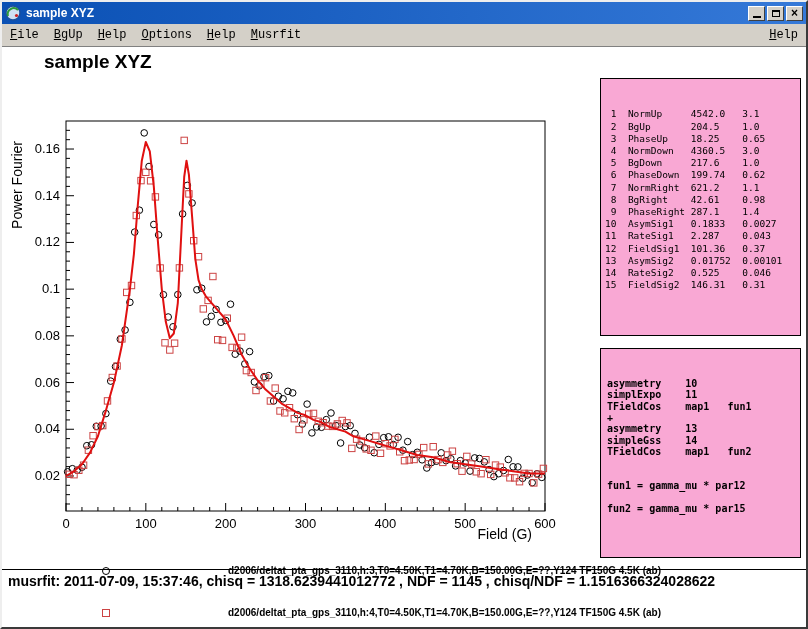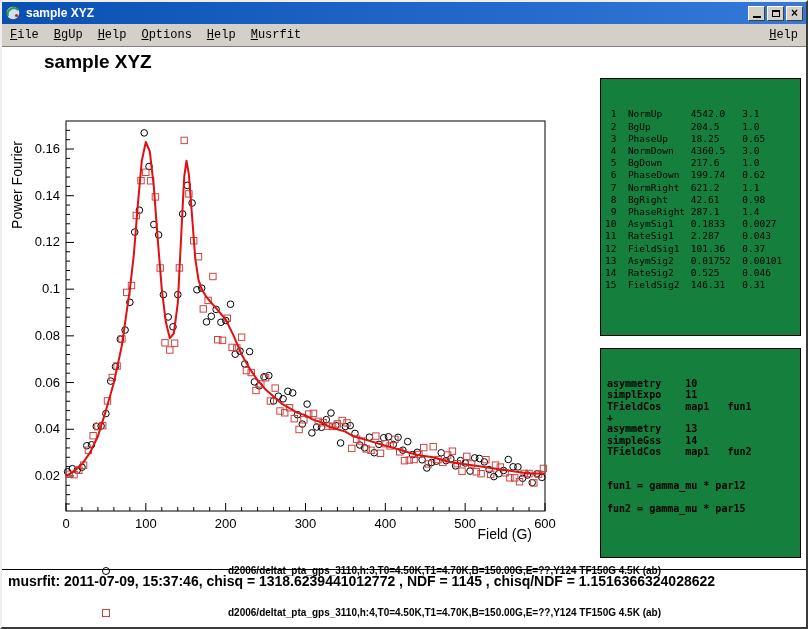--- a/index.html
+++ b/index.html
@@ -15,21 +15,21 @@
   .glyph-max { width:8px; height:7px; border:1px solid #000; border-top-width:2px; }
   .glyph-close { font-weight:bold; font-size:12px; }
   .menubar { height:23px; background:#d4d0c8; border-bottom:1px solid #808080; display:flex; align-items:center; padding:0 8px; gap:15px; font-size:12px; color:#000; flex:0 0 auto; }
   .menu-item { display:inline-block; cursor:default;font-family:Liberation Mono, monospace; }
   .menu-item::first-letter { text-decoration:underline; }
   .menu-right { margin-left:auto; }
   .canvas { position:relative; flex:1 1 auto; background:#ffffff; overflow:hidden; }
   .plot-title { position:absolute; left:42px; top:4px; font-size:19px; font-weight:bold; color:#000; }
   #plot-svg { position:absolute; left:0; top:0; }
   #plot-svg text { font-family:"Liberation Sans", sans-serif; fill:#000; }
-  .pbox { position:absolute; background:#15803d; border:1px solid #000; font-family:"DejaVu Sans Mono", monospace; white-space:pre; color:#000; }
+  .pbox { position:absolute; background:#f9a8d4; border:1px solid #000; font-family:"DejaVu Sans Mono", monospace; white-space:pre; color:#000; }
   #param-box { left:598px; top:31px; width:201px; height:258px; font-size:9.5px; line-height:12.2px; padding:5px 0 0 4px; }
   #theory-box { left:598px; top:301px; width:201px; height:210px; font-size:10px; font-weight:bold; line-height:11.4px; padding:6px 0 17px 6px; }
   .tline { min-height:11.4px; }
   .separator { position:absolute; left:0; top:522px; width:100%; border-top:1px solid #000; }
   .status-line { position:absolute; left:6px; top:526px; font-size:14px; font-weight:bold; white-space:nowrap; }
   .legend-row { position:absolute; left:0; width:100%; height:16px; }
   .legend-marker { position:absolute; left:100px; top:4px; width:8px; height:8px; }
   .m-circle { border:1px solid #000; border-radius:50%; }
   .m-square { border:1px solid #cc4444; }
   .legend-label { position:absolute; left:226px; top:2px; font-size:10px; font-weight:bold; white-space:nowrap; }

